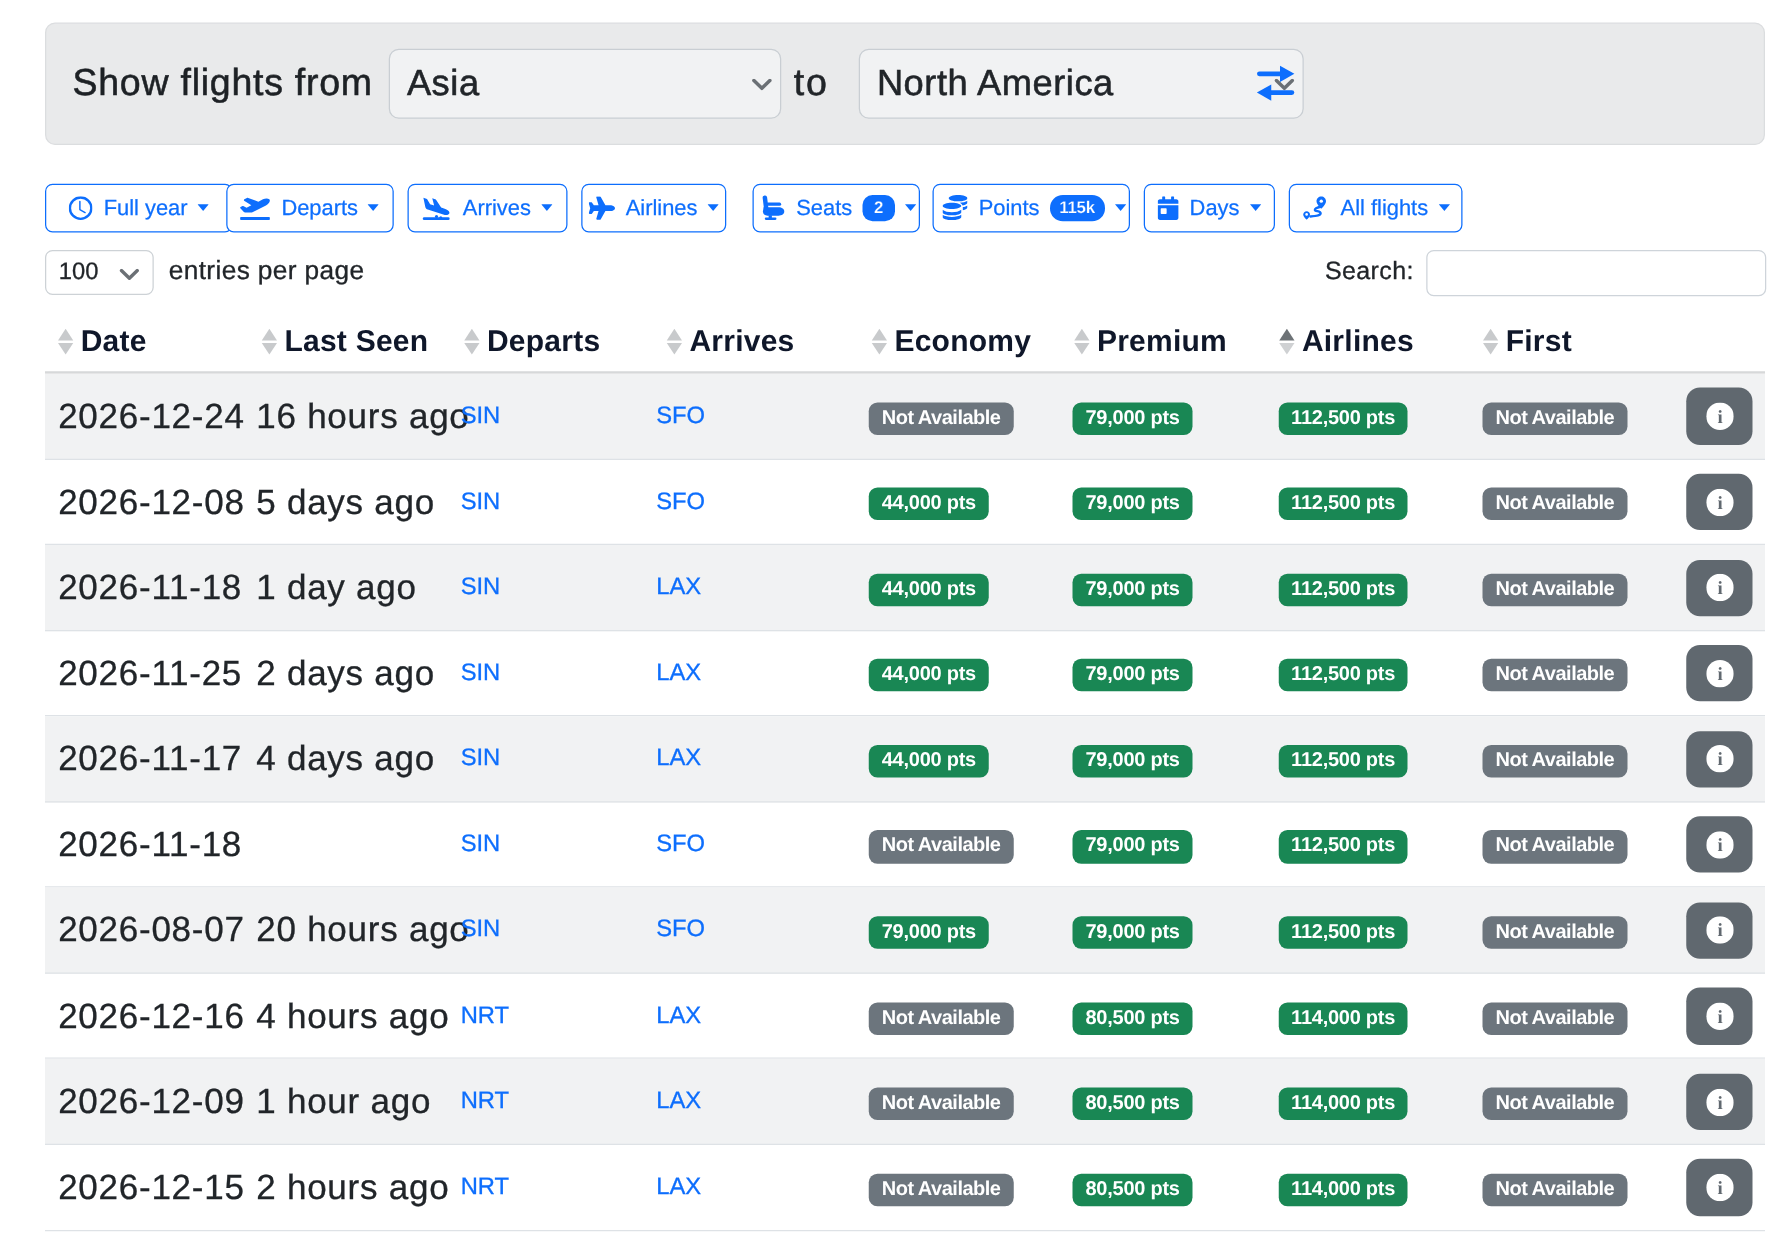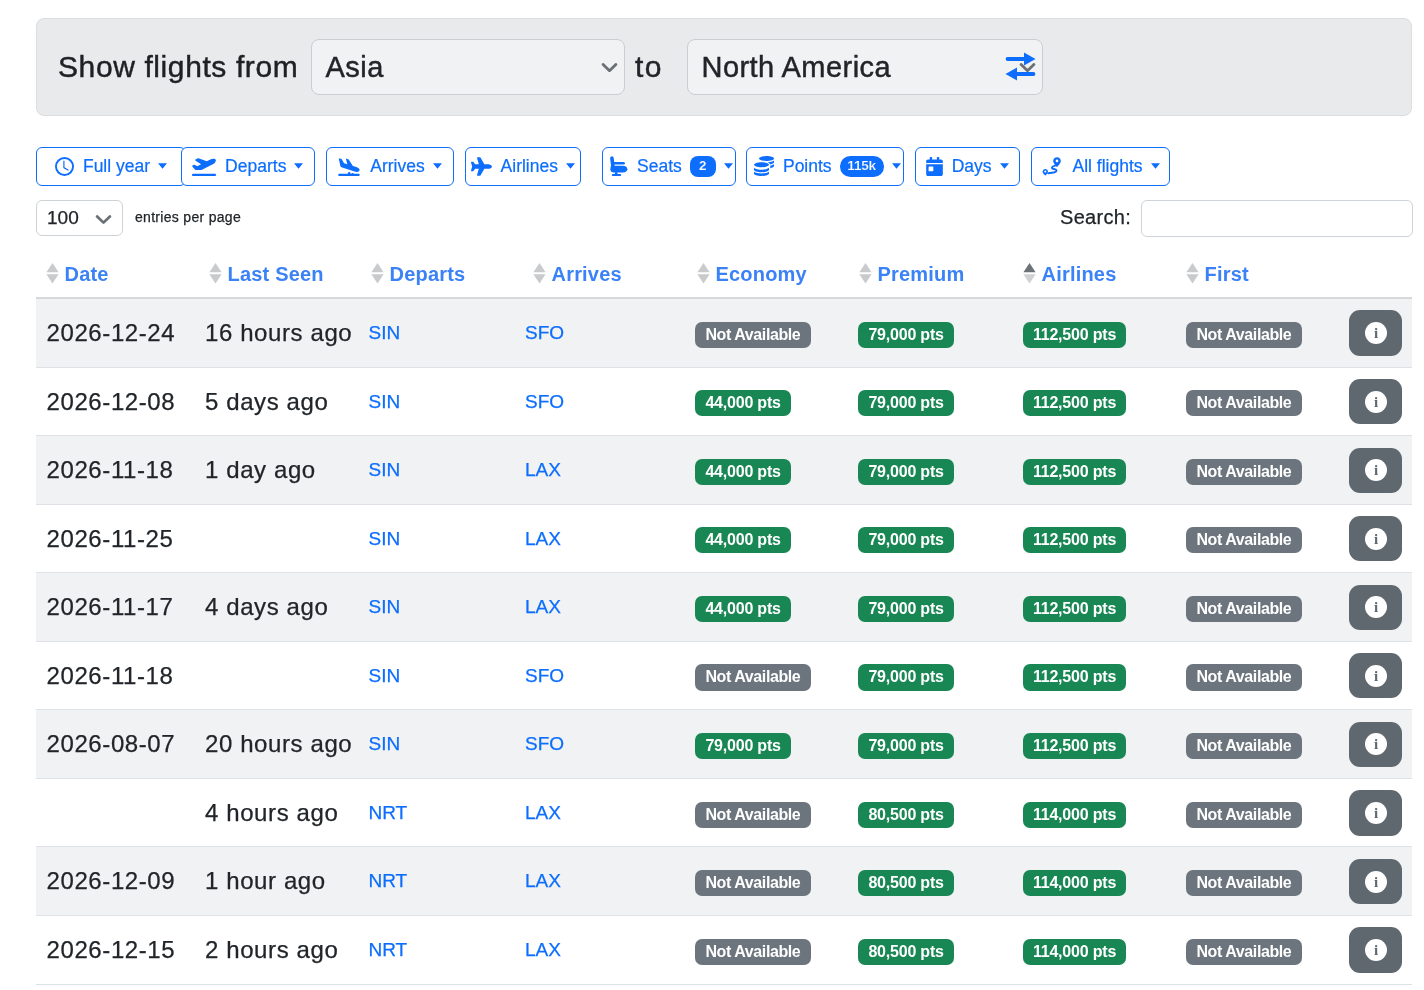--- a/index.html
+++ b/index.html
@@ -8,29 +8,29 @@
 .sel{position:absolute;top:39px;height:56px;background:#f1f2f3;border:1px solid #c9ced3;border-radius:8px;font-size:29px;color:#212529;line-height:54px;padding-left:13.5px;letter-spacing:0.45px;-webkit-text-stroke:0.45px #212529}
 .sel .chev{position:absolute;right:6px;top:23px;line-height:0}
 .toplabel{position:absolute;left:58px;top:52px;font-size:30px;line-height:30px;letter-spacing:0.6px;color:#1d2125;-webkit-text-stroke:0.45px #1d2125}
 .fbtn{position:absolute;top:147px;height:38.8px;border:1.4px solid #0d6efd;border-radius:6px;background:#fff;color:#0d6efd;display:flex;align-items:center;justify-content:center;font-size:17.5px;-webkit-text-stroke:0.2px #0d6efd}
 .fbtn svg{flex:none}
 .fbtn .txt{margin:0 0 0 9px}
 .fbtn .car{margin-left:8px;display:flex}
 .fbadge{background:#0d6efd;color:#fff;font-weight:bold;font-size:13.5px;line-height:20.6px;text-align:center;margin-left:8px;letter-spacing:-0.2px}
 .esel{position:absolute;left:36px;top:200px;width:87px;height:36px;border:1px solid #cdd2d6;border-radius:6px;font-size:19px;line-height:34px;padding-left:10px;color:#212529;-webkit-text-stroke:0.25px #212529}
 .esel .chev{position:absolute;right:10px;top:13.5px;line-height:0}
-.etext{position:absolute;left:135px;top:206px;font-size:14px;line-height:22px;letter-spacing:0.3px;-webkit-text-stroke:0.25px #212529}
+.etext{position:absolute;left:135px;top:206px;font-size:21px;line-height:22px;letter-spacing:0.3px;-webkit-text-stroke:0.25px #212529}
 .slabel{position:absolute;left:1060px;top:206px;font-size:20px;line-height:22px;letter-spacing:0.3px;-webkit-text-stroke:0.25px #212529}
 .sinput{position:absolute;left:1140.5px;top:200px;width:272px;height:36.5px;border:1px solid #ced4da;border-radius:6px;background:#fff}
-.hcell{position:absolute;top:262px;height:24px;font-weight:bold;font-size:20px;line-height:24px;letter-spacing:0.2px;color:#3b82f6}
+.hcell{position:absolute;top:262px;height:24px;font-weight:bold;font-size:24px;line-height:24px;letter-spacing:0.2px;color:#0f172a}
 .sorti{position:absolute}
 .hborder{position:absolute;left:36px;top:296.6px;width:1376px;height:2.4px;background:#d6d8d9}
 .row{position:absolute;left:36px;width:1376px;height:68.56px;border-bottom:1px solid #dee2e6}
 .row.odd{background:#f1f2f3}
-.cell{position:absolute;font-size:24px;line-height:67.5px;letter-spacing:0.6px;color:#212529;white-space:nowrap;-webkit-text-stroke:0.25px #212529}
+.cell{position:absolute;font-size:28px;line-height:67.5px;letter-spacing:0.6px;color:#212529;white-space:nowrap;-webkit-text-stroke:0.25px #212529}
 .lnk{position:absolute;font-size:19px;line-height:67.5px;color:#0d6efd;white-space:nowrap;-webkit-text-stroke:0.25px #0d6efd}
 .bdg{position:absolute;top:22.6px;height:26.2px;line-height:26.4px;border-radius:7px;color:#fff;font-weight:bold;font-size:16px;padding:0 10.4px;white-space:nowrap}
 .bdg.na{background:#6c757d;letter-spacing:-0.4px}
 .bdg.ok{background:#198754;letter-spacing:-0.2px}
 .ibtn{position:absolute;left:1313px;top:11.4px;width:53px;height:45.3px;background:#60686f;border-radius:11px;display:flex;align-items:center;justify-content:center}
 </style></head><body>
 <div id="wrap">
 <div class="topbox"></div>
 <div class="toplabel">Show flights from</div>
 <div class="sel" style="left:311px;width:314px">Asia<span class="chev"><svg width="17" height="10" viewBox="0 0 18 11" fill="none">
@@ -240,20 +240,21 @@
       <span class="bdg na" style="left:1150px">Not Available</span>
       <span class="ibtn">
         <svg width="22" height="22" viewBox="0 0 22 22">
           <circle cx="11" cy="11" r="11" fill="#fff"></circle>
           <text x="11" y="16.2" text-anchor="middle" font-family="Liberation Serif, serif" font-weight="bold" font-size="15px" fill="#60686f">i</text>
         </svg>
       </span>
     </div>
 <div class="row" style="top:504.68px">
       <span class="cell" style="left:10.5px">2026-11-25</span>
+      <span class="cell" style="left:169px">2 days ago</span>
       <span class="lnk" style="left:332.5px">SIN</span>
       <span class="lnk" style="left:489px">LAX</span>
       <span class="bdg ok" style="left:659px">44,000 pts</span>
       <span class="bdg ok" style="left:822px">79,000 pts</span>
       <span class="bdg ok" style="left:986.5px">112,500 pts</span>
       <span class="bdg na" style="left:1150px">Not Available</span>
       <span class="ibtn">
         <svg width="22" height="22" viewBox="0 0 22 22">
           <circle cx="11" cy="11" r="11" fill="#fff"></circle>
           <text x="11" y="16.2" text-anchor="middle" font-family="Liberation Serif, serif" font-weight="bold" font-size="15px" fill="#60686f">i</text>
@@ -301,20 +302,21 @@
       <span class="bdg ok" style="left:986.5px">112,500 pts</span>
       <span class="bdg na" style="left:1150px">Not Available</span>
       <span class="ibtn">
         <svg width="22" height="22" viewBox="0 0 22 22">
           <circle cx="11" cy="11" r="11" fill="#fff"></circle>
           <text x="11" y="16.2" text-anchor="middle" font-family="Liberation Serif, serif" font-weight="bold" font-size="15px" fill="#60686f">i</text>
         </svg>
       </span>
     </div>
 <div class="row" style="top:778.9200000000001px">
+      <span class="cell" style="left:10.5px">2026-12-16</span>
       <span class="cell" style="left:169px">4 hours ago</span>
       <span class="lnk" style="left:332.5px">NRT</span>
       <span class="lnk" style="left:489px">LAX</span>
       <span class="bdg na" style="left:659px">Not Available</span>
       <span class="bdg ok" style="left:822px">80,500 pts</span>
       <span class="bdg ok" style="left:986.5px">114,000 pts</span>
       <span class="bdg na" style="left:1150px">Not Available</span>
       <span class="ibtn">
         <svg width="22" height="22" viewBox="0 0 22 22">
           <circle cx="11" cy="11" r="11" fill="#fff"></circle>

